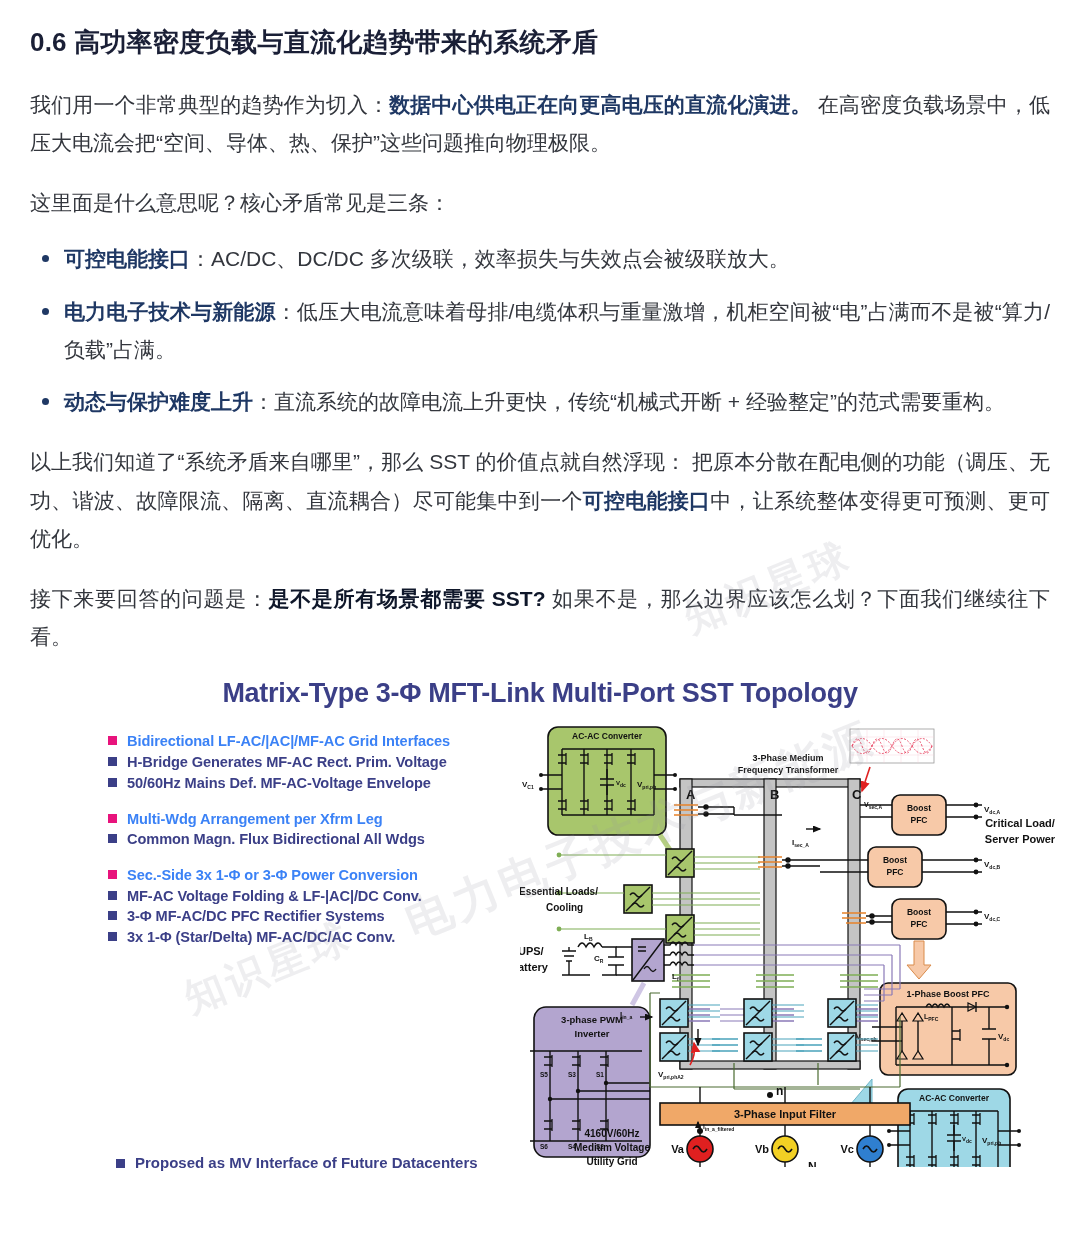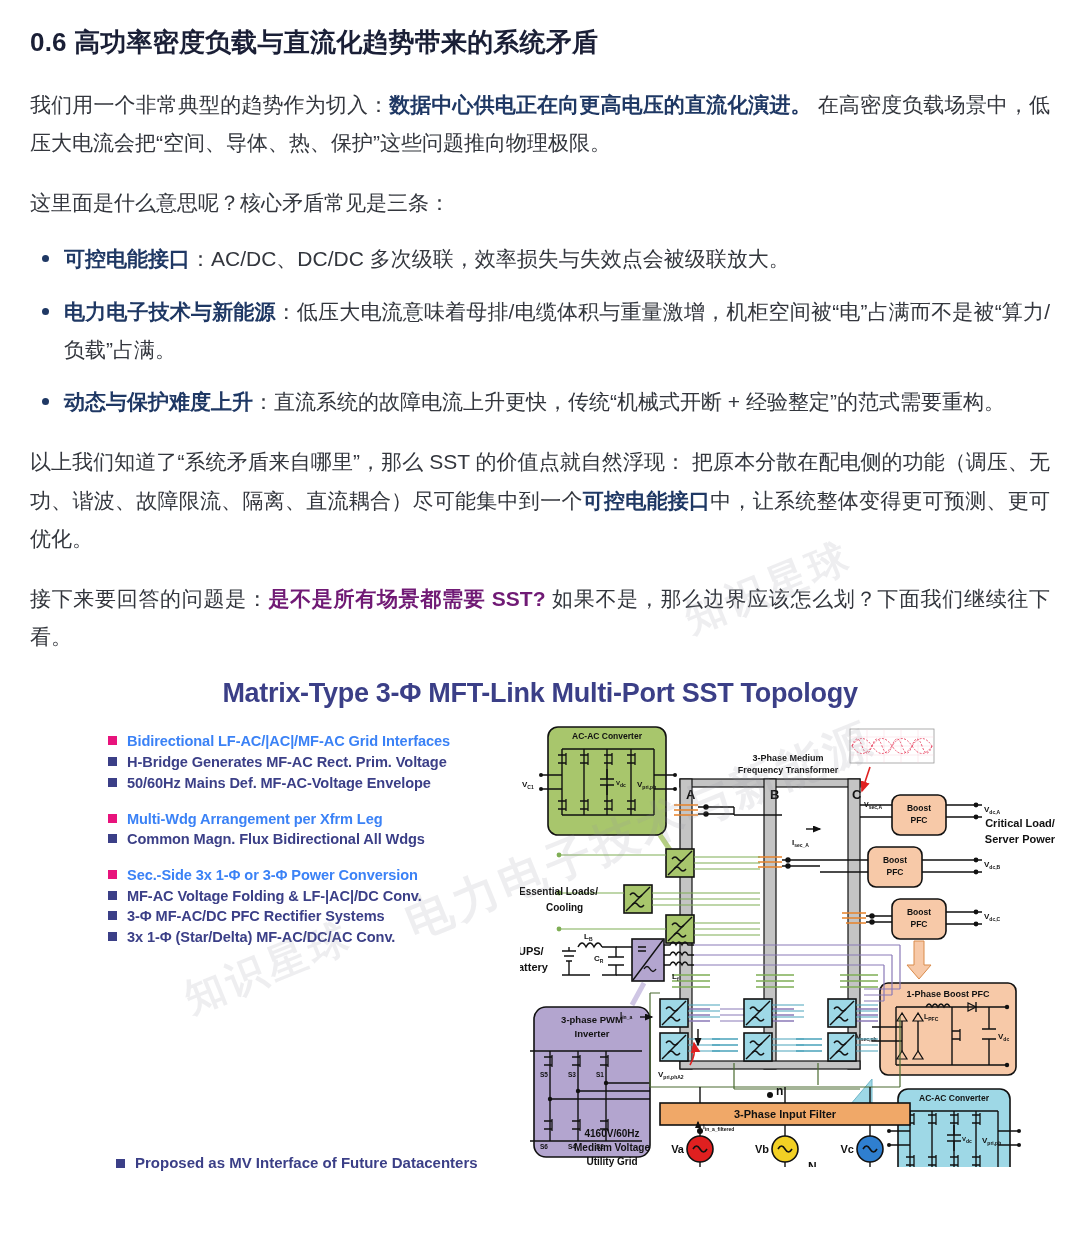--- a/index.html
+++ b/index.html
@@ -34,21 +34,21 @@
   .para {
     font-size: 21px;
     line-height: 1.82;
     color: #33363d;
     margin: 0 0 22px 0;
     text-align: justify;
   }
   .para.tight { margin-bottom: 18px; }
 
   .b-navy { font-weight: bold; color: #1f3864; }
-  .b-red  { font-weight: bold; color: #701a75; }
+  .b-red  { font-weight: bold; color: #0f172a; }
 
   ul.bullets {
     list-style: none;
     margin: 0 0 22px 0;
     padding: 0 0 0 6px;
   }
   ul.bullets li {
     position: relative;
     font-size: 21px;
     line-height: 1.82;

